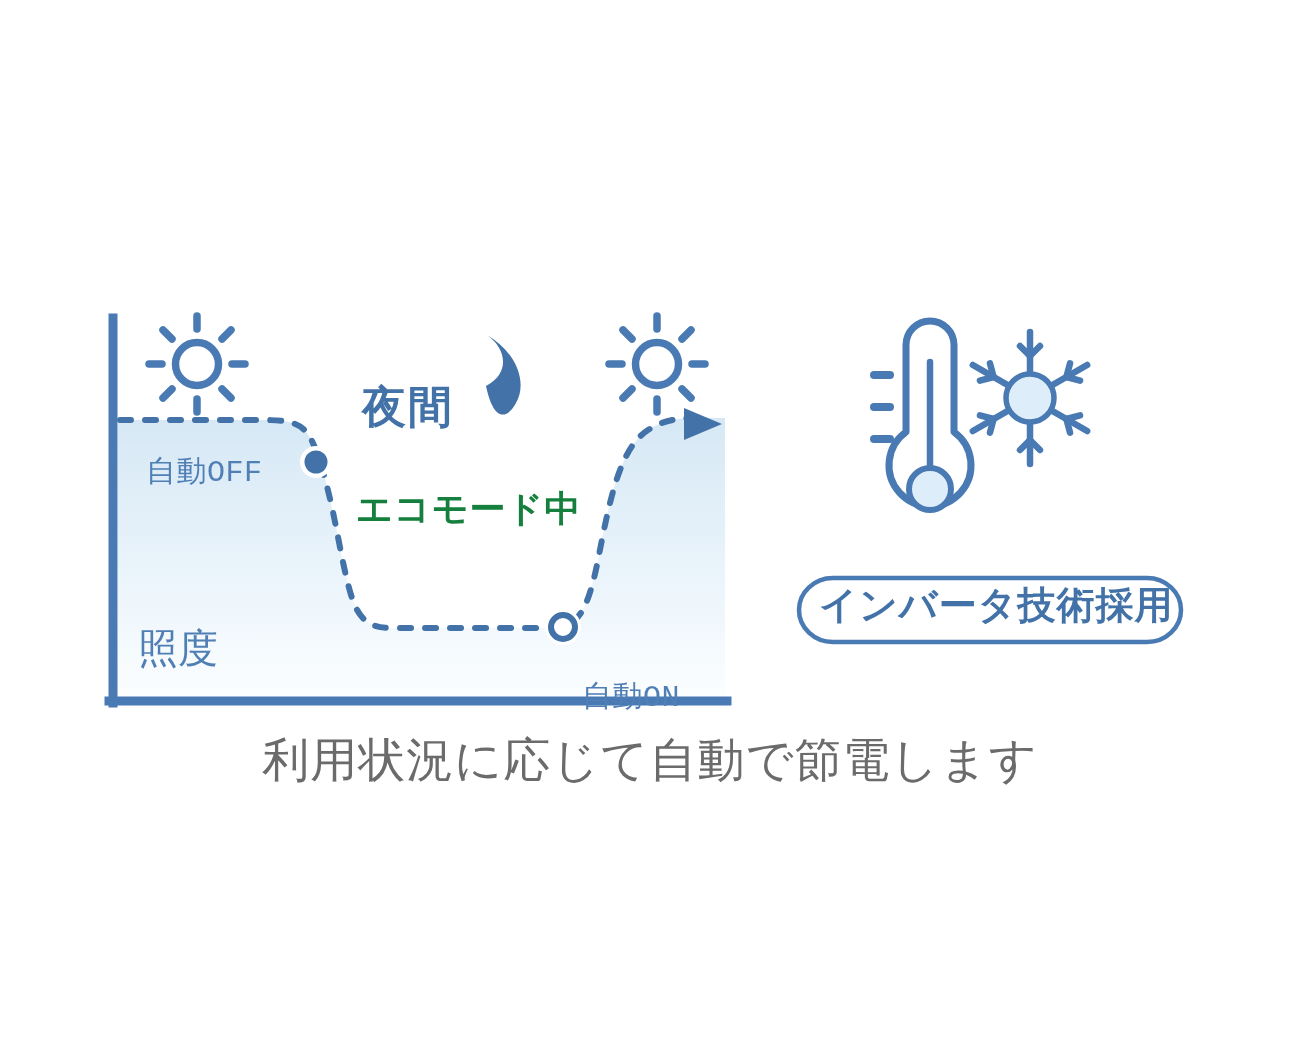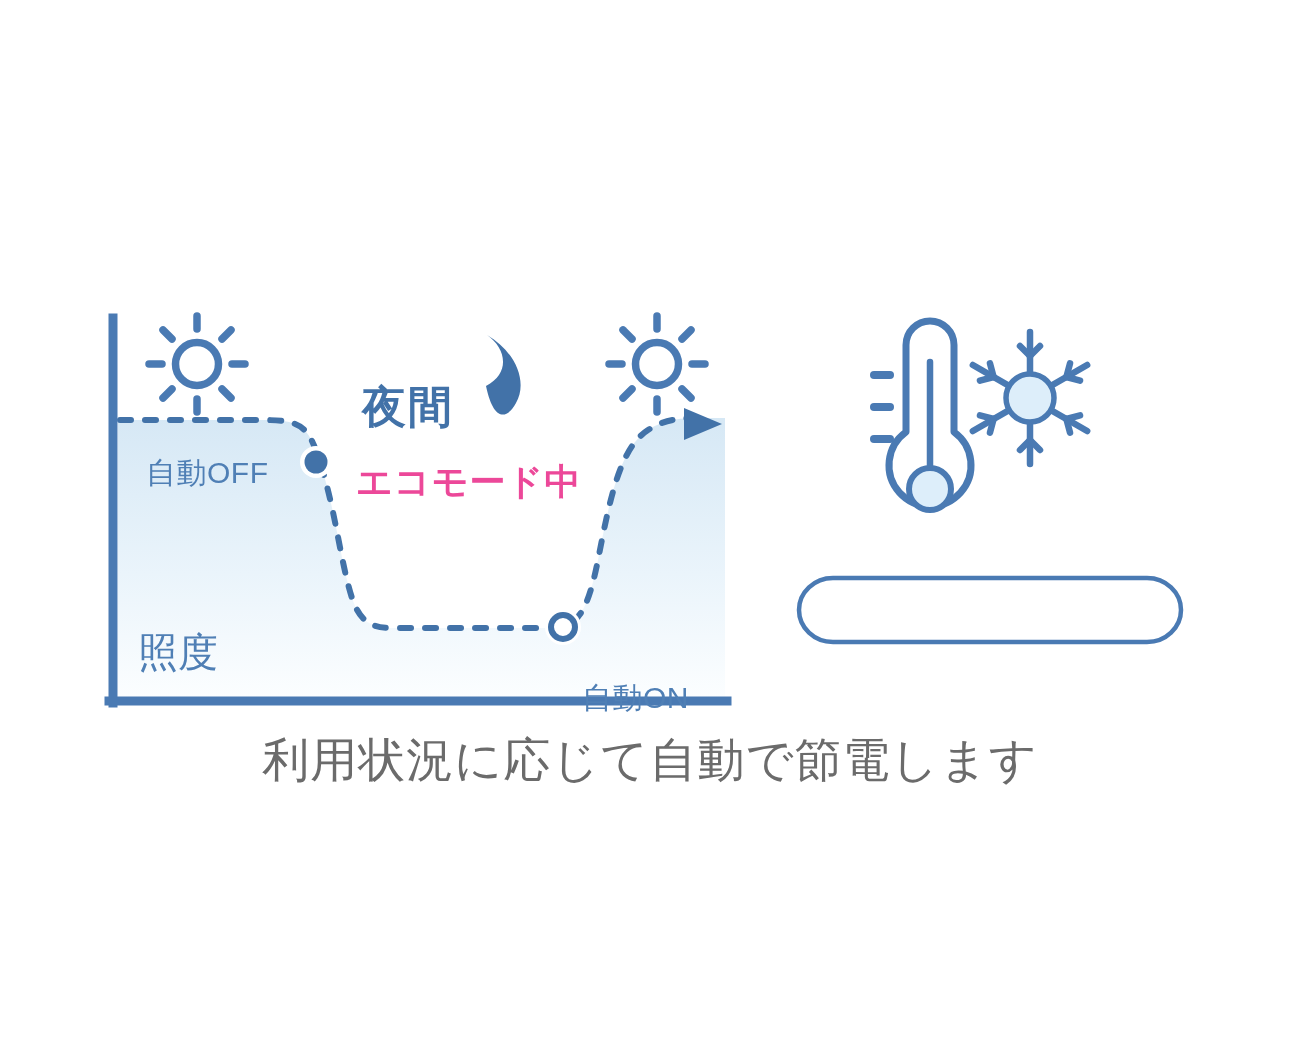--- a/index.html
+++ b/index.html
@@ -31,41 +31,41 @@
     height: 1050px;
   }
   
   .txt {
     position: absolute;
     white-space: nowrap;
     line-height: 1;
   }
   .blue-label {
     color: #4f7fb5;
-    font-family: Liberation Sans, sans-serif;
+    font-family: Liberation Mono, monospace;
   }
   .label-auto-off {
     left: 146px;
     top: 458px;
     font-size: 30px;
     letter-spacing: 0.5px;
   }
   .label-auto-on {
     left: 582px;
     top: 641px;
     font-size: 30px;
     letter-spacing: 0.5px;
     margin-top: 42px;
   }
   .label-eco {
     left: 356px;
-    top: 464px;
+    top: 491px;
     font-size: 36px;
     font-weight: 600;
-    color: #ec4899;
+    color: #15803d;
     letter-spacing: 1px;
   }
   .label-shoudo {
     left: 138px;
     top: 632px;
     font-size: 40px;
   }
   .label-night {
     left: 362px;
     top: 341px;
@@ -225,16 +225,17 @@
   <div class="txt blue-label label-auto-off">自動OFF</div>
 
   <div class="txt blue-label label-auto-on">自動ON</div>
 
   <div class="txt label-eco">エコモード中</div>
 
   <div class="txt blue-label label-shoudo">照度</div>
 
   <div class="txt label-night">夜間</div>
 
+  <div class="txt badge-text">インバータ技術採用</div>
 
   <div class="caption">利用状況に応じて自動で節電します</div>
 
 </div>
 
 </body></html>

